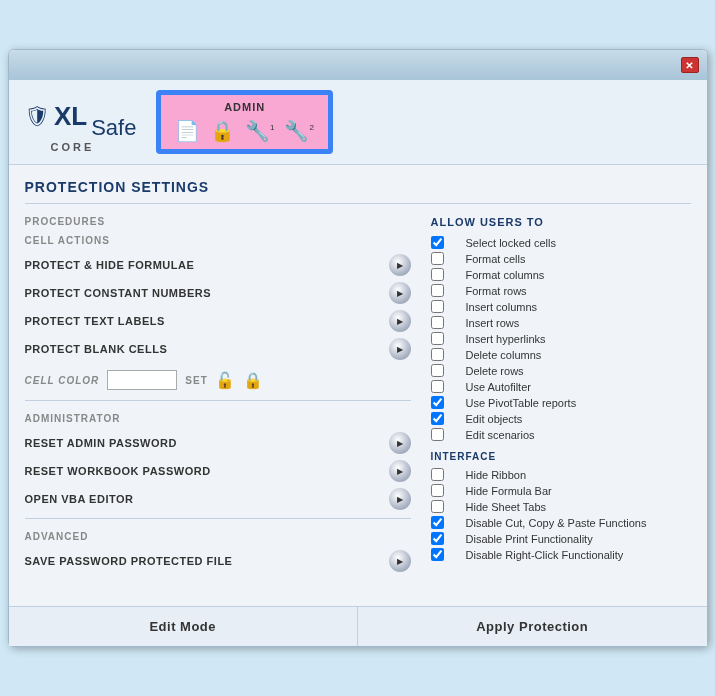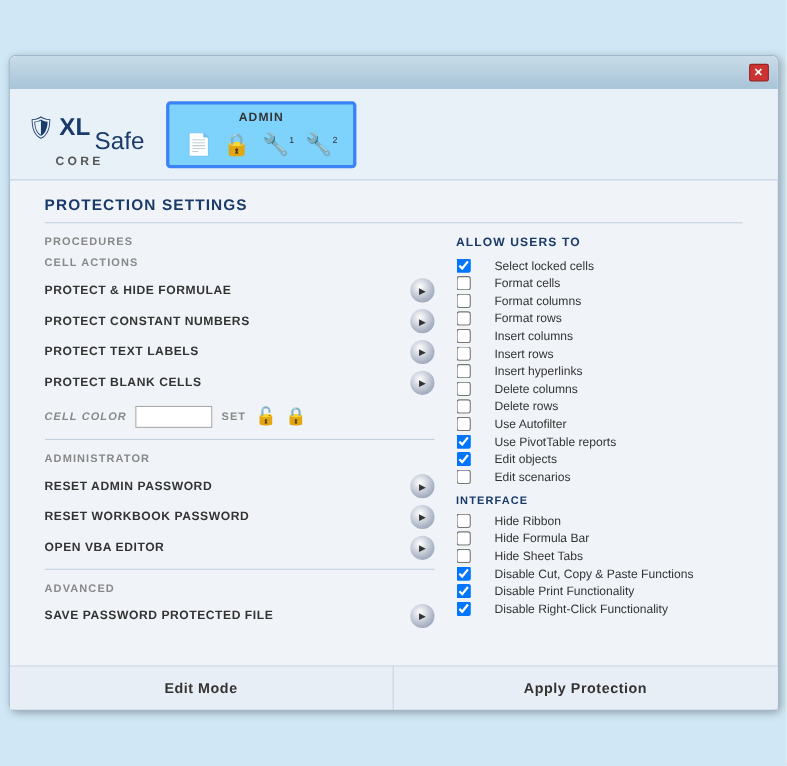--- a/index.html
+++ b/index.html
@@ -66,24 +66,24 @@
       font-size: 20px;
     }
     .logo-core {
       color: #555;
       font-size: 11px;
       letter-spacing: 3px;
       margin-left: 26px;
       font-weight: bold;
     }
     .admin-panel {
-      border: 3px solid #3b82f6;
+      border: 5px solid #3b82f6;
       border-radius: 4px;
       padding: 6px 14px;
-      background: #7dd3fc;
+      background: #f9a8d4;
     }
     .admin-label {
       font-size: 11px;
       font-weight: bold;
       color: #333;
       text-align: center;
       margin-bottom: 6px;
       letter-spacing: 1px;
     }
     .admin-icons {
@@ -95,21 +95,21 @@
       font-size: 20px;
       color: #555;
       cursor: pointer;
       position: relative;
     }
     .admin-icon sup {
       font-size: 8px;
       color: #333;
     }
     .content {
-      padding: 14px 32px;
+      padding: 14px 16px;
     }
     .page-title {
       font-size: 14px;
       font-weight: bold;
       color: #1a3a6a;
       letter-spacing: 1px;
       margin-bottom: 12px;
       border-bottom: 1px solid #c0d0e0;
       padding-bottom: 8px;
     }
@@ -254,21 +254,21 @@
 <div class="window">
 
   <div class="title-bar">
     <div class="close-btn">✕</div>
   </div>
 
   <div class="header">
     <div class="logo">
       <div class="logo-top">
         <span class="logo-shield">🛡</span>
-        <span style="font-size:22px;font-weight:bold;color:#1a3a6a;">XL</span>
+        <span style="font-size:26px;font-weight:bold;color:#1a3a6a;">XL</span>
           <span style="font-size:22px;color:#1a3a6a;margin-top:24px;">Safe</span>
       </div>
       <div class="logo-core">CORE</div>
     </div>
 
     <div class="admin-panel">
       <div class="admin-label">ADMIN</div>
       <div class="admin-icons">
         <span class="admin-icon">📄</span>
         <span class="admin-icon">🔒</span>

